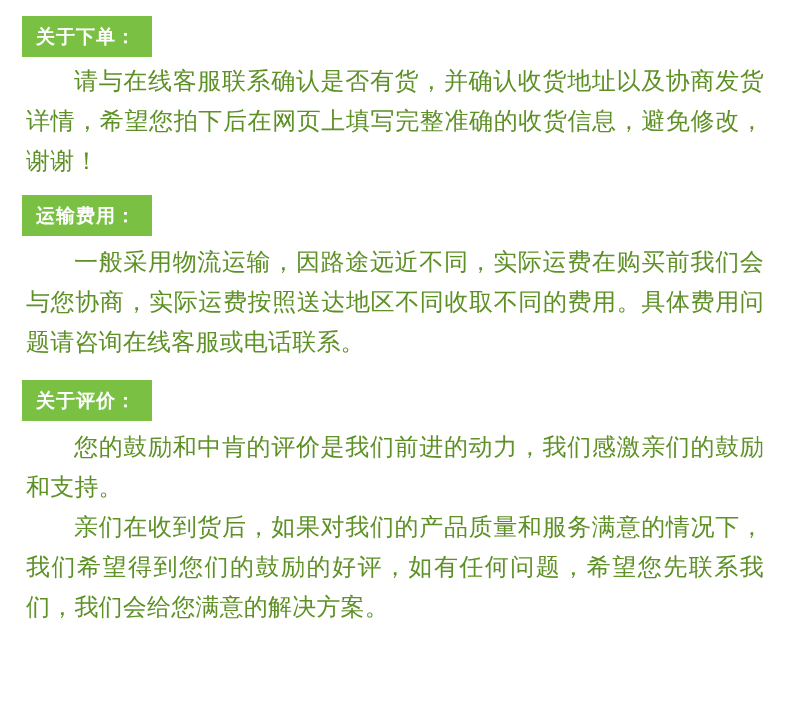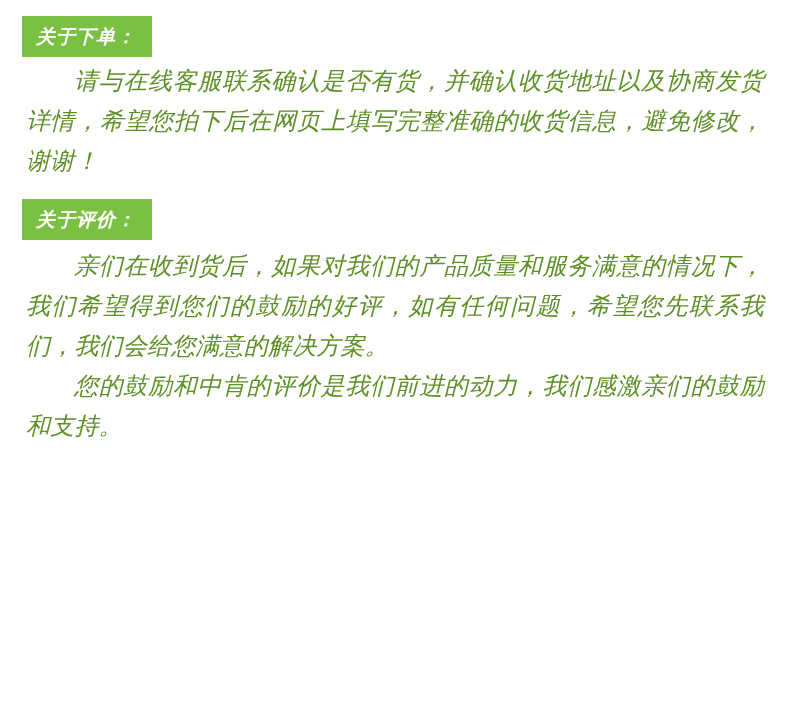--- a/index.html
+++ b/index.html
@@ -13,21 +13,20 @@
     font-family: "DejaVu Sans", "Liberation Sans", sans-serif;
     color: #4a7a1f;
     overflow: hidden;
   }
   .page {
     position: relative;
     width: 790px;
     height: 520px;
     box-sizing: border-box;
     padding: 10px 22px 0 22px;
-    font-style: italic;
   }
   .section {
     margin: 0;
   }
   .heading {
     display: inline-block;
     background: #7ac143;
     color: #ffffff;
     font-size: 19px;
     font-weight: bold;
@@ -59,21 +58,23 @@
 <body>
 
 <div class="page">
 
   <div class="section s-order">
     <div class="heading">关于下单：</div>
     <p class="para">请与在线客服联系确认是否有货，并确认收货地址以及协商发货详情，希望您拍下后在网页上填写完整准确的收货信息，避免修改，谢谢！</p>
   </div>
 
   <div class="section s-ship">
+    <div class="heading">运输费用：</div>
+    <p class="para">一般采用物流运输，因路途远近不同，实际运费在购买前我们会与您协商，实际运费按照送达地区不同收取不同的费用。具体费用问题请咨询在线客服或电话联系。</p>
   </div>
 
   <div class="section s-review">
     <div class="heading">关于评价：</div>
+    <p class="para">您的鼓励和中肯的评价是我们前进的动力，我们感激亲们的鼓励和支持。</p>
     <p class="para">亲们在收到货后，如果对我们的产品质量和服务满意的情况下，我们希望得到您们的鼓励的好评，如有任何问题，希望您先联系我们，我们会给您满意的解决方案。</p>
-    <p class="para">您的鼓励和中肯的评价是我们前进的动力，我们感激亲们的鼓励和支持。</p>
   </div>
 
 </div>
 
 </body></html>

